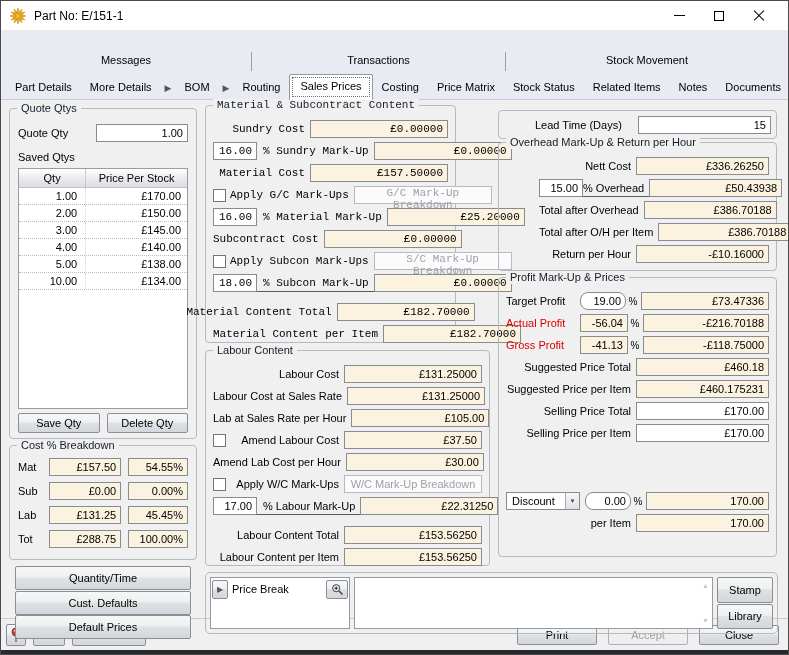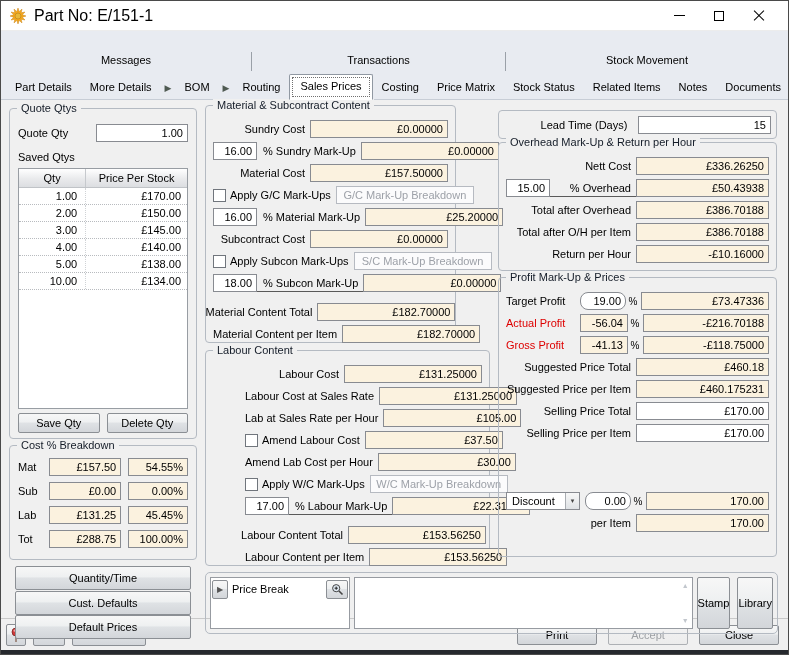--- a/index.html
+++ b/index.html
@@ -12,21 +12,21 @@
   }
   .win {
     width:789px; height:655px;
     border:1px solid #4a4a4a;
     background:#F0F0F0;
     display:flex; flex-direction:column;
     overflow:hidden;
   }
   
   .titlebar { flex:0 0 30px; background:#fff; display:flex; align-items:center; padding:0 9px; gap:8px; border-bottom:1px solid #ececec; }
-  .apptitle { font-size:16px; }
+  .apptitle { font-size:12px; }
   .ctrls { margin-left:auto; display:flex; }
   .ctrl { width:40px; height:24px; display:flex; align-items:center; justify-content:center; }
   .glyph-min { width:11px; height:1px; background:#000; }
   .glyph-max { width:10px; height:10px; border:1px solid #000; }
   .glyph-close { position:relative; width:12px; height:12px; }
   .glyph-close::before,.glyph-close::after { content:""; position:absolute; left:-1px; top:5px; width:14px; height:1px; background:#000; }
   .glyph-close::before { transform:rotate(45deg); }
   .glyph-close::after { transform:rotate(-45deg); }
   
   .tabstrip { flex:0 0 50px; background:#E8EBF1; padding-top:21px; }
@@ -98,21 +98,21 @@
   .notesbox { position:absolute; left:204px; top:472px; width:573px; height:62px; border:1px solid #b4bac2; border-radius:5px; display:flex; gap:4px; padding:4px; }
   .pricebreak { flex:0 0 140px; background:#fff; border:1px solid #979ba1; display:flex; flex-direction:column; }
   .pbhead { display:flex; align-items:center; height:22px; padding:1px; gap:4px; }
   .pbexp { width:16px; height:19px; font-size:8px; color:#555; }
   .pblabel { flex:1; white-space:nowrap; }
   .pbzoom { width:22px; height:19px; }
   .pblist { flex:1; background:#fff; }
   .notesarea { flex:1; background:#fff; border:1px solid #979ba1; position:relative; }
   .scrollup,.scrolldown { position:absolute; right:3px; color:#c2c7cd; font-size:7px; line-height:7px; }
   .scrollup { top:4px; } .scrolldown { bottom:4px; }
-  .stampcol { flex:0 0 56px; display:flex; flex-direction:row; gap:7px; }
+  .stampcol { flex:0 0 56px; display:flex; flex-direction:column; gap:1px; }
   .stampcol .btn { flex:1; }
   
   .footer { flex:0 0 32px; border-top:1px solid #c9c9c9; background:#F0F0F0; display:flex; align-items:center; padding:0 5px; gap:7px; }
   .pinbtn { width:20px; height:22px; }
   .imbtn { width:32px; height:22px; }
   .menubtn { width:74px; height:22px; }
   .fspacer { flex:1; }
   .fbtn { width:80px; height:20px; margin-right:4px; }
   .bottomedge { flex:0 0 4px; background:#26292e; }
 </style>
@@ -239,21 +239,21 @@
         <span class="clab">Tot</span>
         <div class="field cv">£288.75</div>
         <div class="field cp">100.00%</div>
       </div>
     </div>
 
     <div class="btn sidebtn" style="top:466px;">Quantity/Time</div>
     <div class="btn sidebtn" style="top:491px;">Cust. Defaults</div>
     <div class="btn sidebtn" style="top:515px;">Default Prices</div>
 
-    <div class="gbox" style="left:204px; top:5px; width:251px; height:238px;">
+    <div class="gbox" style="left:204px; top:5px; width:251px; height:238px;font-family:Liberation Mono, monospace;">
       <span class="gtitle">Material &amp; Subcontract Content</span>
       <div class="frow first">
         <span class="flabel">Sundry Cost</span>
         <div class="field">£0.00000</div>
       </div>
       <div class="frow">
         <input class="fin spin" value="16.00" style="">
         <span class="flabel left">% Sundry Mark-Up</span>
         <div class="field">£0.00000</div>
       </div>
@@ -290,21 +290,21 @@
       <div class="frow gap-top">
         <span class="flabel">Material Content Total</span>
         <div class="field">£182.70000</div>
       </div>
       <div class="frow">
         <span class="flabel">Material Content per Item</span>
         <div class="field">£182.70000</div>
       </div>
     </div>
 
-    <div class="gbox" style="left:204px; top:250px; width:285px; height:216px;padding-left:32px;">
+    <div class="gbox" style="left:204px; top:250px; width:285px; height:216px;">
       <span class="gtitle">Labour Content</span>
       <div class="frow first">
         <span class="flabel">Labour Cost</span>
         <div class="field">£131.25000</div>
       </div>
       <div class="frow">
         <span class="flabel">Labour Cost at Sales Rate</span>
         <div class="field">£131.25000</div>
       </div>
       <div class="frow">
@@ -336,25 +336,25 @@
         <span class="flabel">Labour Content Total</span>
         <div class="field">£153.56250</div>
       </div>
       <div class="frow">
         <span class="flabel">Labour Content per Item</span>
         <div class="field">£153.56250</div>
       </div>
     </div>
 
     <div class="gbox" style="left:497px; top:10px; width:279px; height:29px; display:flex; align-items:center; padding:0 5px;">
-      <span class="flabel" style="text-align:center;padding-left:31px;">Lead Time (Days)</span>
+      <span class="flabel" style="text-align:left;padding-left:31px;">Lead Time (Days)</span>
       <input class="fin f133" value="15" style="">
     </div>
 
-    <div class="gbox" style="left:497px; top:42px; width:279px; height:129px;">
+    <div class="gbox" style="left:497px; top:42px; width:279px; height:129px;padding-left:33px;">
       <span class="gtitle">Overhead Mark-Up &amp; Return per Hour</span>
       <div class="frow first">
         <span class="flabel">Nett Cost</span>
         <div class="field f133">£336.26250</div>
       </div>
       <div class="frow">
         <div class="ulwrap">
           <input class="fin spin" value="15.00" style="">
           <span class="flabel">% Overhead</span>
         </div>

